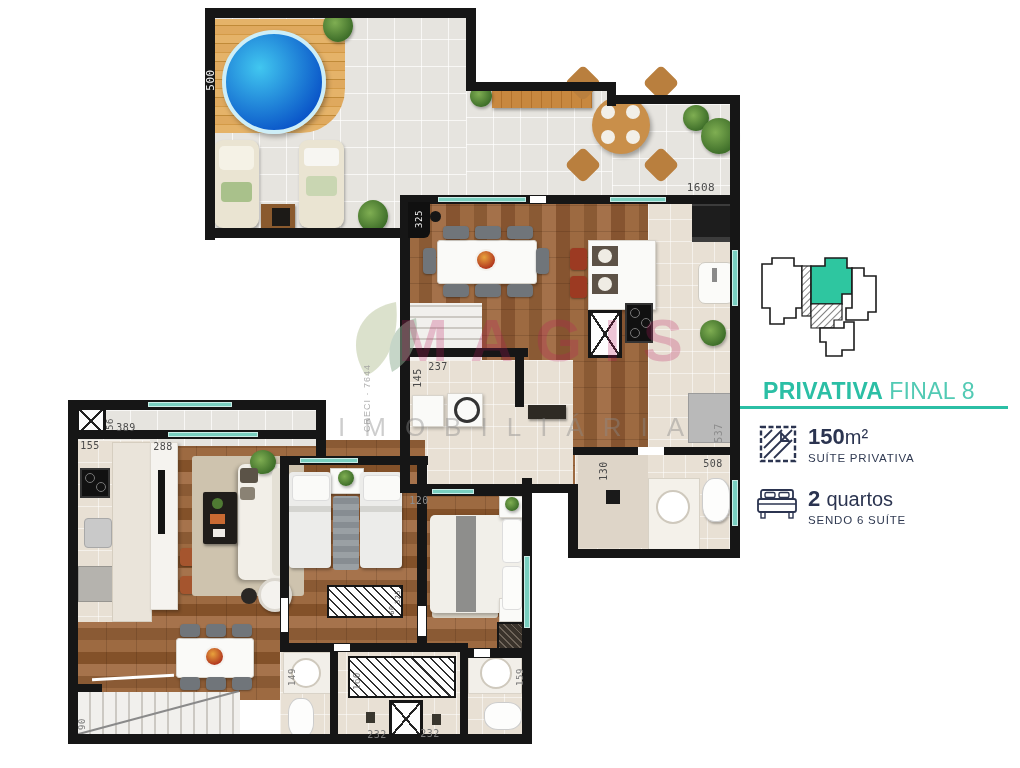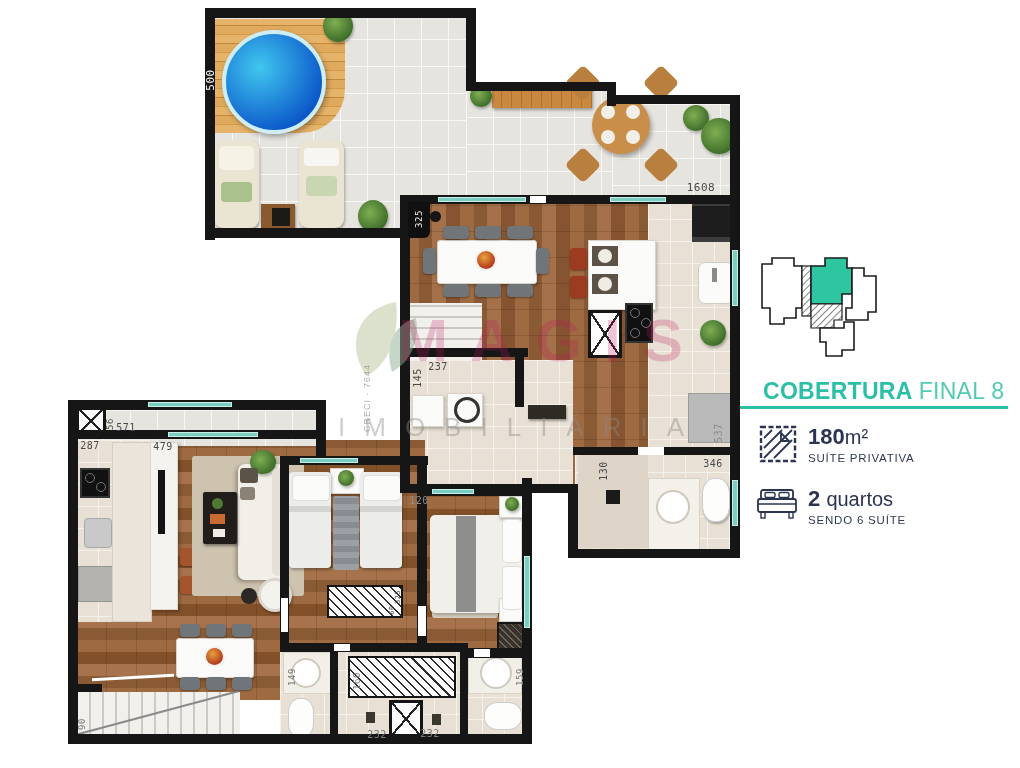--- a/index.html
+++ b/index.html
@@ -280,26 +280,26 @@
   <div class="a wm wm-brand" style="left:398px;top:306px">MAGIS</div>
   <div class="a wm wm-sub" style="left:338px;top:412px">IMOBILIÁRIA</div>
 
   <div class="a" style="left:0;top:0;width:1020px;height:768px;z-index:40;pointer-events:none">
       <span class="dim" style="left: 210px; top: 80px; color: rgb(242, 242, 242); font-size: 11px; transform: translate(-50%, -50%) rotate(-90deg);">500</span>
       <span class="dim" style="left: 701px; top: 187px; color: rgb(74, 74, 74); font-size: 11px; transform: translate(-50%, -50%);">1608</span>
       <span class="dim" style="left: 419px; top: 219px; color: rgb(242, 242, 242); font-size: 9px; transform: translate(-50%, -50%) rotate(-90deg);">325</span>
       <span class="dim" style="left: 438px; top: 366px; color: rgb(74, 74, 74); font-size: 10px; transform: translate(-50%, -50%);">237</span>
       <span class="dim" style="left: 417px; top: 378px; color: rgb(74, 74, 74); font-size: 10px; transform: translate(-50%, -50%) rotate(-90deg);">145</span>
       <span class="dim" style="left: 718px; top: 433px; color: rgb(141, 141, 141); font-size: 10px; transform: translate(-50%, -50%) rotate(-90deg);">537</span>
-      <span class="dim" style="left: 713px; top: 463px; color: rgb(74, 74, 74); font-size: 10px; transform: translate(-50%, -50%);">346</span>
+      <span class="dim" style="left: 713px; top: 463px; color: rgb(74, 74, 74); font-size: 10px; transform: translate(-50%, -50%);">508</span>
       <span class="dim" style="left: 603px; top: 471px; color: rgb(74, 74, 74); font-size: 10px; transform: translate(-50%, -50%) rotate(-90deg);">130</span>
       <span class="dim" style="left: 110px; top: 424px; color: rgb(74, 74, 74); font-size: 9px; transform: translate(-50%, -50%) rotate(-90deg);">56</span>
-      <span class="dim" style="left: 126px; top: 427px; color: rgb(74, 74, 74); font-size: 10px; transform: translate(-50%, -50%);">571</span>
-      <span class="dim" style="left: 90px; top: 445px; color: rgb(74, 74, 74); font-size: 10px; transform: translate(-50%, -50%);">287</span>
-      <span class="dim" style="left: 163px; top: 446px; color: rgb(74, 74, 74); font-size: 10px; transform: translate(-50%, -50%);">479</span>
+      <span class="dim" style="left: 126px; top: 427px; color: rgb(74, 74, 74); font-size: 10px; transform: translate(-50%, -50%);">389</span>
+      <span class="dim" style="left: 90px; top: 445px; color: rgb(74, 74, 74); font-size: 10px; transform: translate(-50%, -50%);">155</span>
+      <span class="dim" style="left: 163px; top: 446px; color: rgb(74, 74, 74); font-size: 10px; transform: translate(-50%, -50%);">288</span>
       <span class="dim" style="left: 419px; top: 500px; color: rgb(141, 141, 141); font-size: 10px; transform: translate(-50%, -50%);">120</span>
       <span class="dim" style="left: 398px; top: 597px; color: rgb(74, 74, 74); font-size: 7px; transform: translate(-50%, -50%) rotate(-90deg);">325</span>
       <span class="dim" style="left: 392px; top: 610px; color: rgb(74, 74, 74); font-size: 7px; transform: translate(-50%, -50%) rotate(-90deg);">60</span>
       <span class="dim" style="left: 292px; top: 677px; color: rgb(122, 122, 122); font-size: 9px; transform: translate(-50%, -50%) rotate(-90deg);">149</span>
       <span class="dim" style="left: 357px; top: 681px; color: rgb(122, 122, 122); font-size: 9px; transform: translate(-50%, -50%) rotate(-90deg);">160</span>
       <span class="dim" style="left: 520px; top: 677px; color: rgb(122, 122, 122); font-size: 9px; transform: translate(-50%, -50%) rotate(-90deg);">159</span>
       <span class="dim" style="left: 377px; top: 734px; color: rgb(122, 122, 122); font-size: 10px; transform: translate(-50%, -50%);">232</span>
       <span class="dim" style="left: 430px; top: 733px; color: rgb(122, 122, 122); font-size: 10px; transform: translate(-50%, -50%);">232</span>
       <span class="dim" style="left: 82px; top: 724px; color: rgb(122, 122, 122); font-size: 9px; transform: translate(-50%, -50%) rotate(-90deg);">90</span>
     </div>
@@ -316,36 +316,36 @@
         <path d="M6,18 h10 v-6 h22 v8 h8 v42 h-6 v10 h-12 v6 h-14 v-16 h-8 Z" fill="#ffffff" stroke="#1c1c1c" stroke-width="1.6"></path>
         <rect x="46" y="20" width="9" height="50" fill="url(#bh)" stroke="#1c1c1c" stroke-width="1.2"></rect>
         <path d="M55,20 h14 v-8 h22 v10 h5 v26 h-10 v10 h-31 Z" fill="var(--unit-highlight)" stroke="#1c1c1c" stroke-width="1.6"></path>
         <path d="M55,58 h31 v16 h-8 v8 h-23 Z" fill="url(#bh)" stroke="#1c1c1c" stroke-width="1.2"></path>
         <path d="M96,22 h12 v8 h12 v36 h-8 v8 h-22 v-12 h6 Z" fill="#ffffff" stroke="#1c1c1c" stroke-width="1.6"></path>
         <path d="M64,82 h24 v-6 h10 v28 h-12 v6 h-16 v-14 h-6 Z" fill="#ffffff" stroke="#1c1c1c" stroke-width="1.6"></path>
       </svg>
     </div>
 
     <div class="a sb-title z5" style="left:763px;top:378px">
-      <span>COBERTURA</span><span class="light">FINAL 8</span>
+      <span>PRIVATIVA</span><span class="light">FINAL 8</span>
     </div>
     <div class="a sb-divider z5" style="left:740px;top:406px;width:268px"></div>
 
     <div class="a z5" style="left:758px;top:424px;width:40px;height:40px">
       <svg width="40" height="40" viewBox="0 0 40 40">
         <rect x="3" y="3" width="34" height="34" fill="none" stroke="#2b3450" stroke-width="2.4" stroke-dasharray="5 2.5"></rect>
         <line x1="6" y1="34" x2="34" y2="6" stroke="#2b3450" stroke-width="1.8"></line>
         <line x1="6" y1="24" x2="24" y2="6" stroke="#2b3450" stroke-width="1.8"></line>
         <line x1="6" y1="14" x2="14" y2="6" stroke="#2b3450" stroke-width="1.8"></line>
         <line x1="16" y1="34" x2="34" y2="16" stroke="#2b3450" stroke-width="1.8"></line>
         <path d="M23,9 L31,17 L23,17 Z" fill="none" stroke="#2b3450" stroke-width="1.8"></path>
       </svg>
     </div>
     <div class="a z5" style="left:808px;top:424px">
-      <div class="spec-value"><span>180</span><span class="spec-unit">m²</span></div>
+      <div class="spec-value"><span>150</span><span class="spec-unit">m²</span></div>
       <div class="spec-sub">SUÍTE PRIVATIVA</div>
     </div>
 
     <div class="a z5" style="left:756px;top:488px;width:42px;height:36px">
       <svg width="42" height="36" viewBox="0 0 42 36">
         <rect x="5" y="2" width="32" height="9" rx="2" fill="none" stroke="#2b3450" stroke-width="1.8"></rect>
         <rect x="9" y="4.5" width="10" height="5" rx="1.5" fill="none" stroke="#2b3450" stroke-width="1.4"></rect>
         <rect x="23" y="4.5" width="10" height="5" rx="1.5" fill="none" stroke="#2b3450" stroke-width="1.4"></rect>
         <rect x="2" y="11" width="38" height="13" rx="2" fill="none" stroke="#2b3450" stroke-width="1.8"></rect>
         <line x1="2" y1="16" x2="40" y2="16" stroke="#2b3450" stroke-width="1.4"></line>

